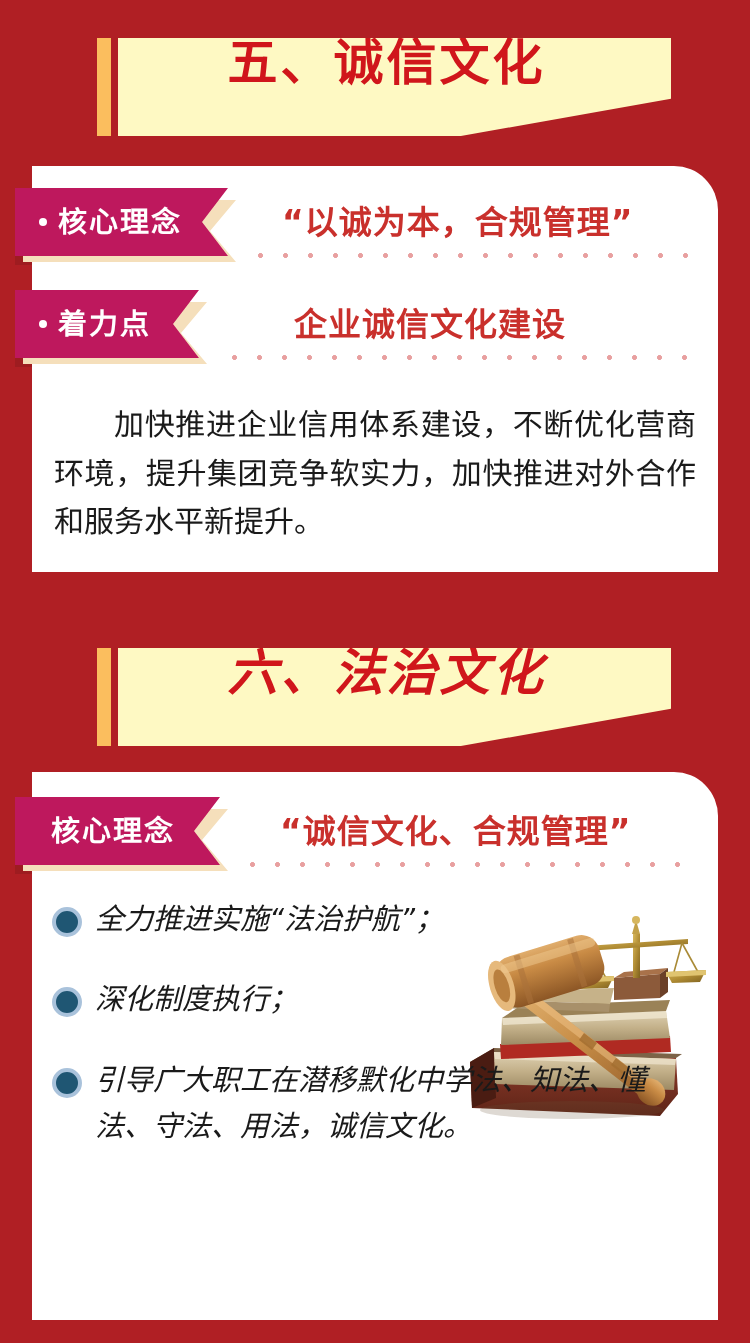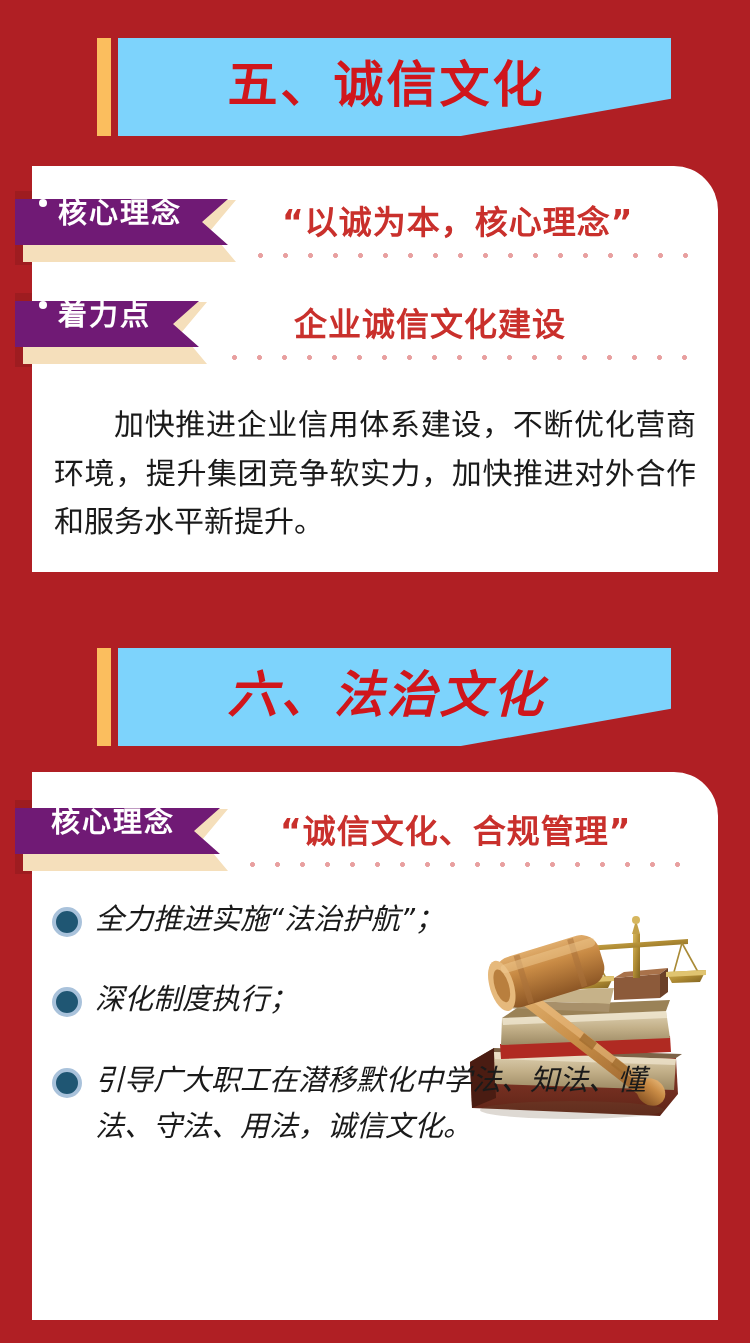--- a/index.html
+++ b/index.html
@@ -33,25 +33,24 @@
     width: 14px;
     background: #FBBE5E;
     flex: 0 0 14px;
   }
   .title-gap {
     width: 7px;
     flex: 0 0 7px;
   }
   .title-panel {
     width: 553px;
-    background: #7dd3fc;
+    background: #fef9c3;
     -webkit-clip-path: polygon(0 0, 100% 0, 100% 62%, 62% 100%, 0 100%);
     clip-path: polygon(0 0, 100% 0, 100% 62%, 62% 100%, 0 100%);
     display: flex;
-    align-items: center;
     justify-content: center;
     padding-bottom: 4px;
     box-sizing: border-box;
   }
   .title-text {
     color: #D0161B;
     font-size: 50px;
     font-weight: bold;
     letter-spacing: 3px;
     line-height: 1;
@@ -98,26 +97,26 @@
     left: 8px;
     top: 9px;
     height: 62px;
     background: #F5DFBB;
     -webkit-clip-path: polygon(0 0, 100% 0, calc(100% - 26px) 50%, 100% 100%, 0 100%);
     clip-path: polygon(0 0, 100% 0, calc(100% - 26px) 50%, 100% 100%, 0 100%);
     z-index: 1;
   }
   .ribbon-body {
     position: relative;
-    height: 46px;
-    background: #701a75;
+    height: 68px;
+    background: #be185d;
     -webkit-clip-path: polygon(0 0, 100% 0, calc(100% - 26px) 50%, 100% 100%, 0 100%);
     clip-path: polygon(0 0, 100% 0, calc(100% - 26px) 50%, 100% 100%, 0 100%);
     display: flex;
-    align-items: flex-start;
+    align-items: center;
     box-sizing: border-box;
     padding-left: 24px;
     padding-right: 46px;
     z-index: 2;
   }
   .ribbon-dot {
     width: 8px;
     height: 8px;
     border-radius: 50%;
     background: #FFFFFF;
@@ -220,21 +219,21 @@
 
     <div class="ribbon-row" style="margin-top:25px;">
       <div class="ribbon">
         <div class="ribbon-tail"></div>
         <div class="ribbon-shadow" style="width:213px;"></div>
         <div class="ribbon-body" style="width:213px;">
           <span class="ribbon-dot"></span>
           <span class="ribbon-label">核心理念</span>
         </div>
       </div>
-      <div class="ribbon-value" style="left:250px;">“以诚为本，核心理念”</div>
+      <div class="ribbon-value" style="left:250px;">“以诚为本，合规管理”</div>
       <div class="dotted-sep" style="left:216px; right:24px; top:62px;"></div>
     </div>
 
     <div class="ribbon-row" style="margin-top:40px;">
       <div class="ribbon">
         <div class="ribbon-tail"></div>
         <div class="ribbon-shadow" style="width:184px;"></div>
         <div class="ribbon-body" style="width:184px;">
           <span class="ribbon-dot"></span>
           <span class="ribbon-label">着力点</span>

